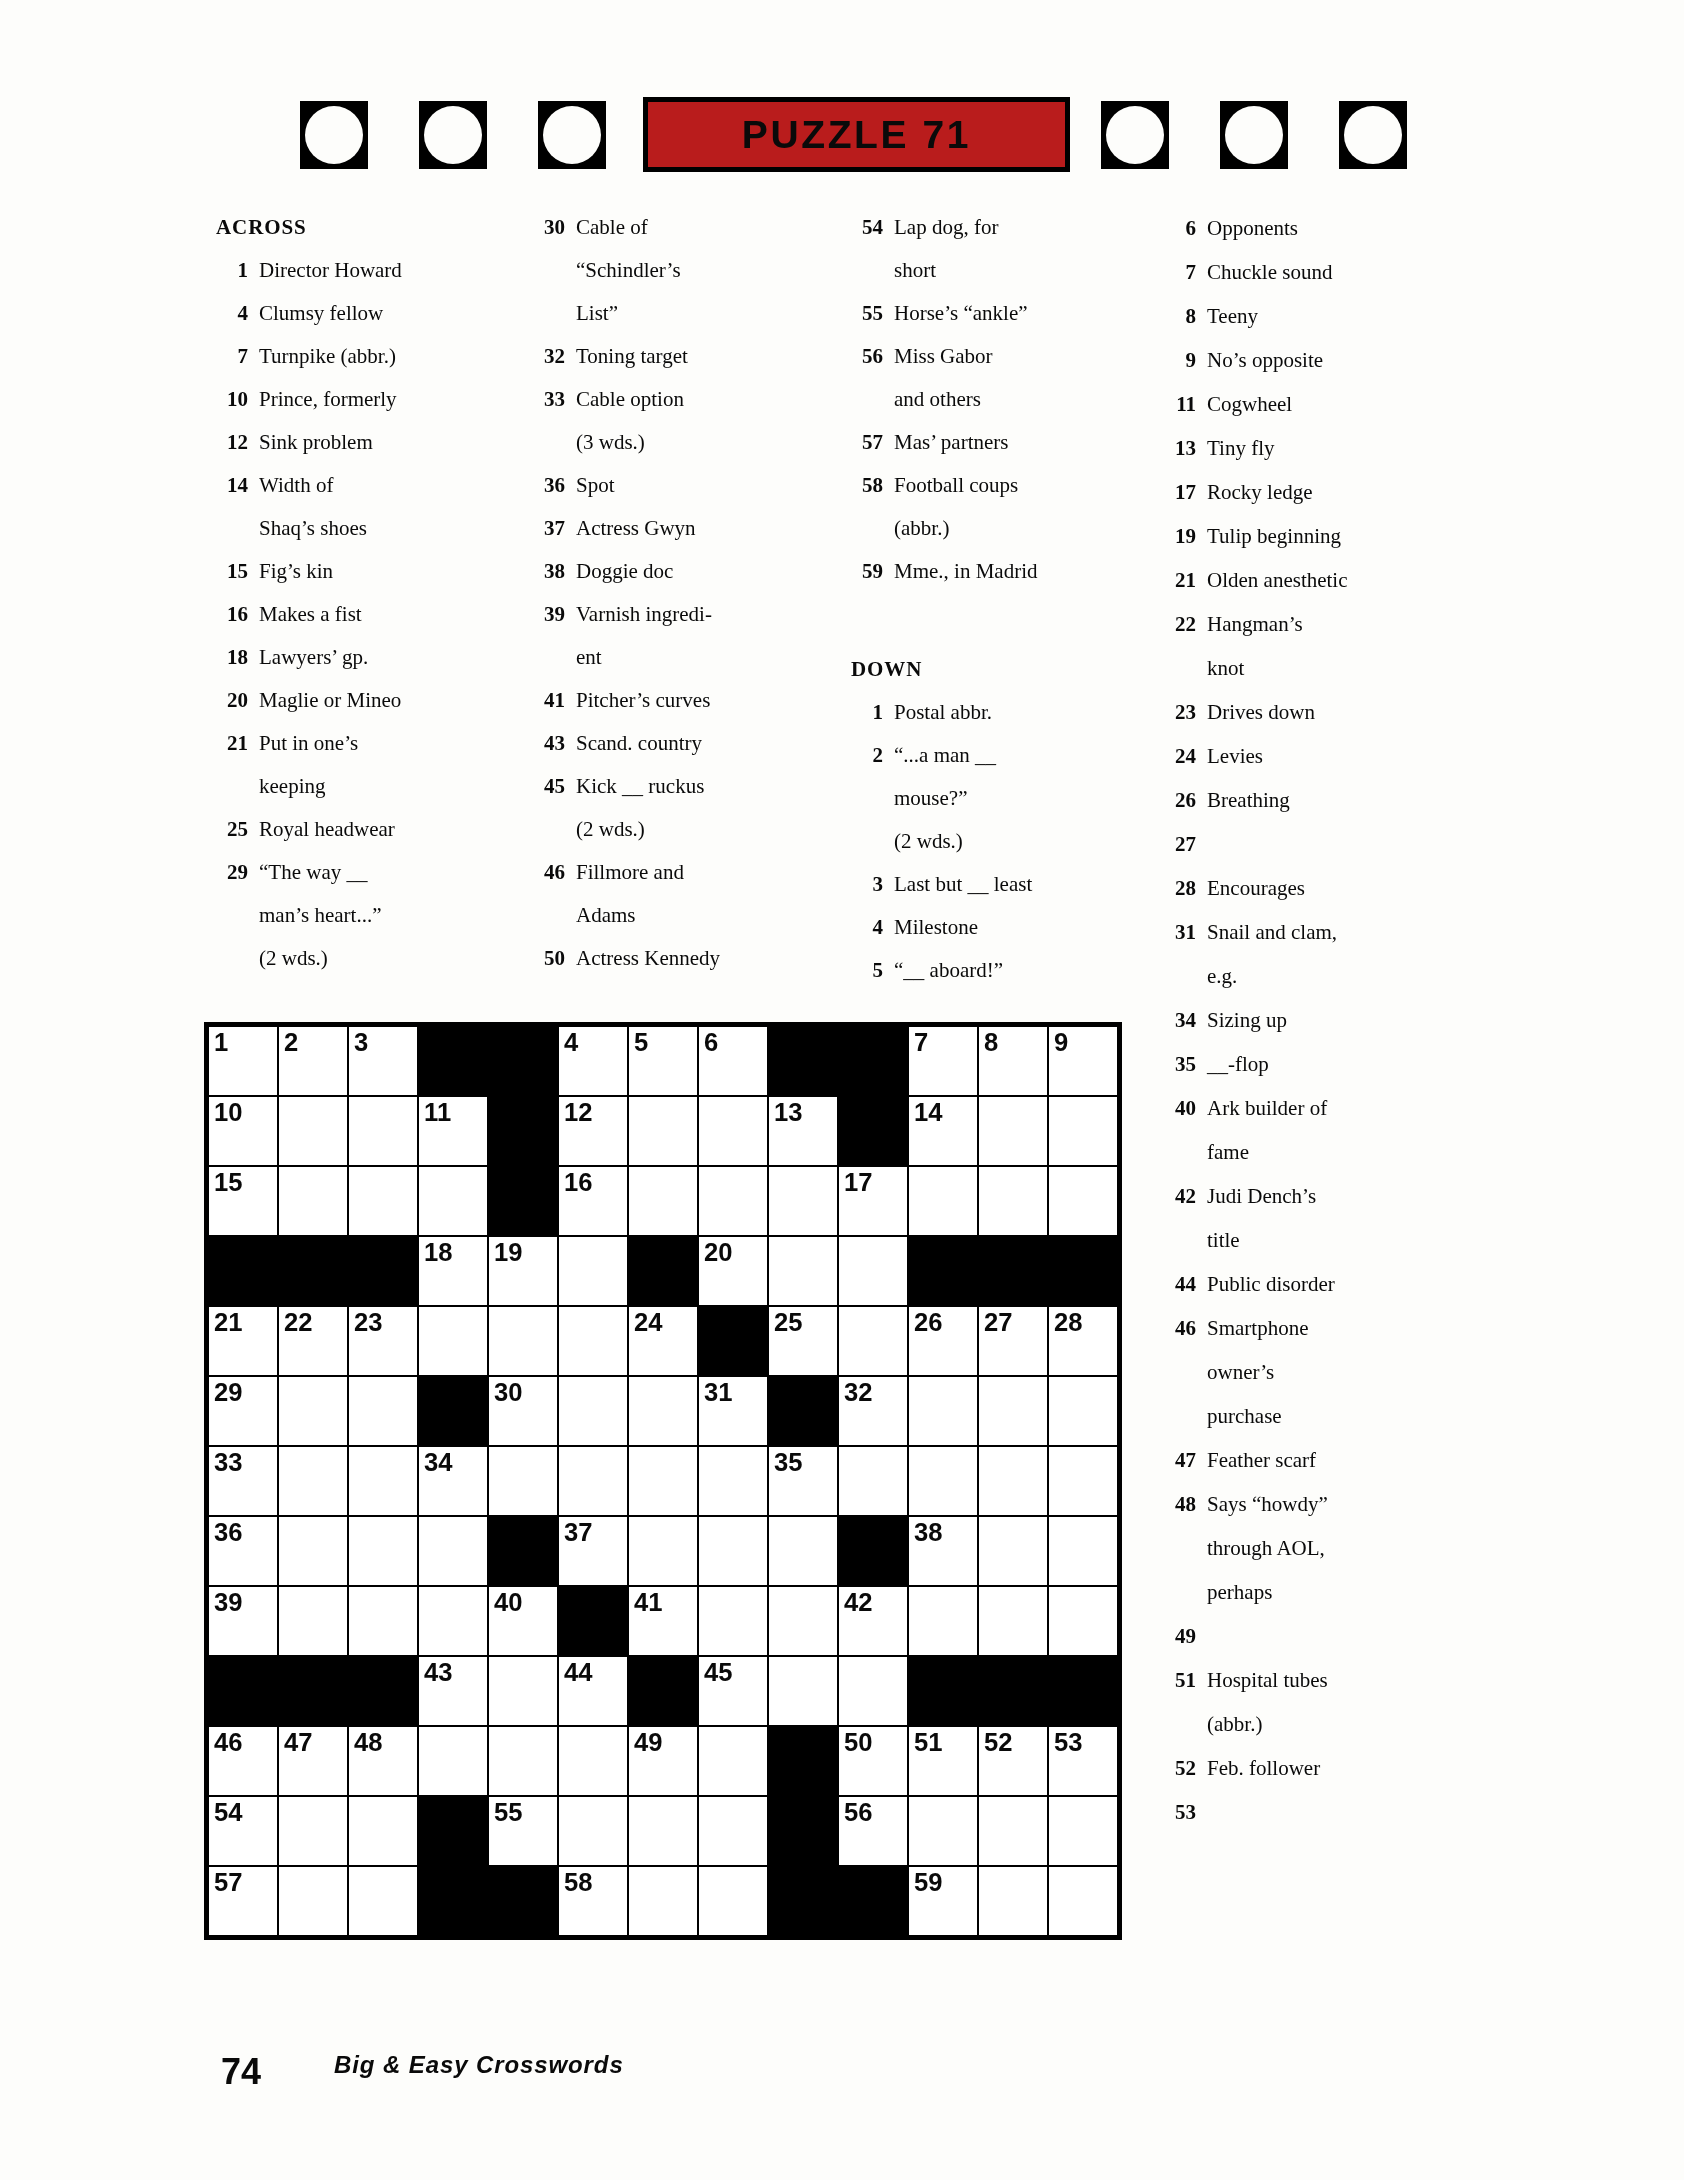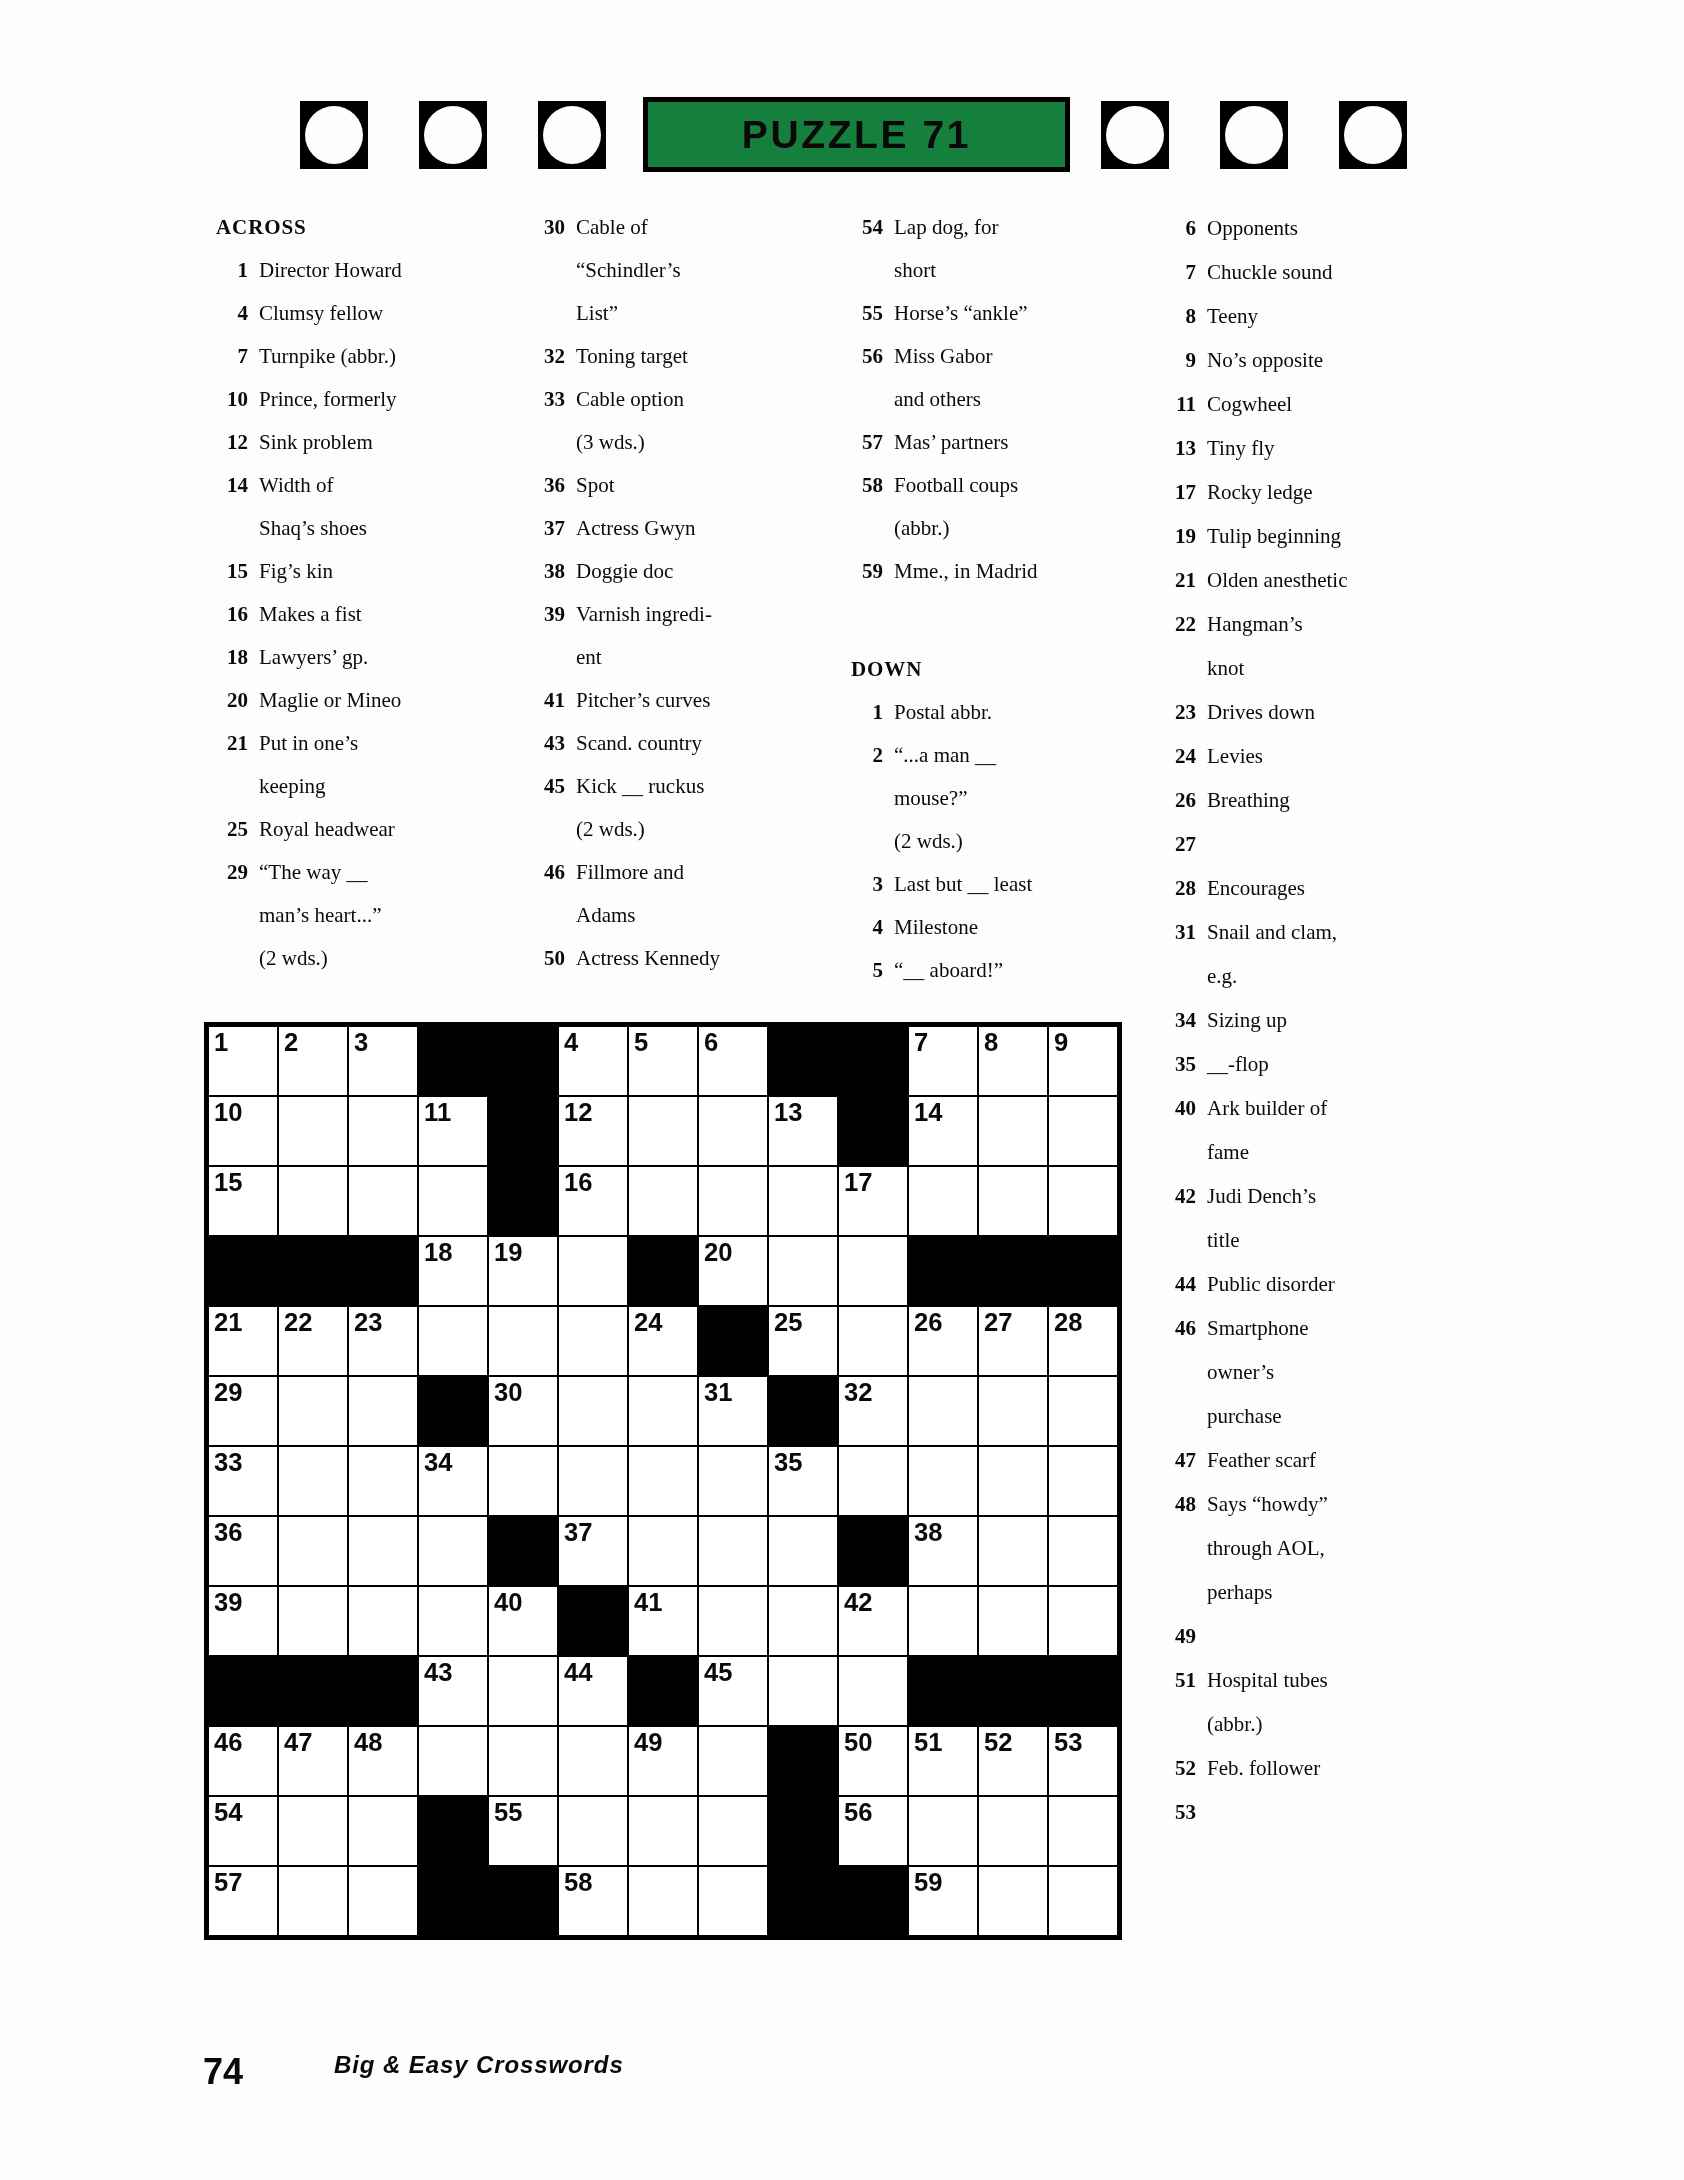--- a/index.html
+++ b/index.html
@@ -2,42 +2,42 @@
 <html style="font-size:13.6px"><head>
 <meta charset="utf-8">
 <style>
   html,body{margin:0;padding:0;background:#ddd;}
   .page{position:relative;width:1685px;height:2181px;background:#fdfdfb;color:#0a0a0a;overflow:hidden;
         font-family:"Liberation Serif", serif;}
   
   .deco{position:absolute;top:101px;width:68px;height:68px;background:#000;}
   .deco .circle{width:58px;height:58px;background:#fdfdfb;border-radius:50%;margin:5.1px auto 0 auto;}
   .title-box{position:absolute;left:643px;top:97px;width:417px;height:65px;border:5.1px solid #000;
-             background:#15803d;display:flex;align-items:center;justify-content:center;
+             background:#b91c1c;display:flex;align-items:center;justify-content:center;
              font-family:"Liberation Sans", sans-serif;font-weight:bold;font-size:39px;letter-spacing:2.6px;}
   
   .clue-col{position:absolute;top:206px;font-size:21px;line-height:43px;}
   #clue-col-1{left:204px;width:341px;}
   #clue-col-2{left:521px;width:341px;}
   #clue-col-3{left:839px;width:341px;}
   #clue-col-4{left:1152px;width:409px;line-height:44px;}
   .clue-header{font-weight:bold;padding-left:12px;letter-spacing:0.9px;}
   .clue-header.gapped{margin-top:55px;}
   .clue{display:flex;align-items:flex-start;}
   .cnum{flex:0 0 44px;text-align:right;font-weight:bold;padding-right:11px;}
   .ctext{white-space:pre-line;}
   
   .grid{position:absolute;left:204px;top:1022px;border:4.3px solid #000;background:#000;
         display:grid;grid-template-columns:repeat(13,70px);grid-template-rows:repeat(13,70px);}
   .cell{position:relative;background:#fff;border:1.7px solid #000;box-sizing:border-box;}
   .cell.black{background:#000;}
   .cell .num{position:absolute;top:0.9px;left:5.1px;font-family:"Liberation Sans", sans-serif;
              font-weight:600;font-size:25.6px;}
   
-  .footer-page{position:absolute;left:203px;top:2051px;font-family:"Liberation Sans", sans-serif;
+  .footer-page{position:absolute;left:221px;top:2051px;font-family:"Liberation Sans", sans-serif;
                font-weight:bold;font-size:36px;}
   .footer-title{position:absolute;left:334px;top:2051px;font-family:"Liberation Sans", sans-serif;
                 font-weight:bold;font-style:italic;font-size:24px;letter-spacing:0.9px;}
 </style>
 </head>
 <body>
 
 <div class="page">
 
   <div class="deco" style="left:300px">

